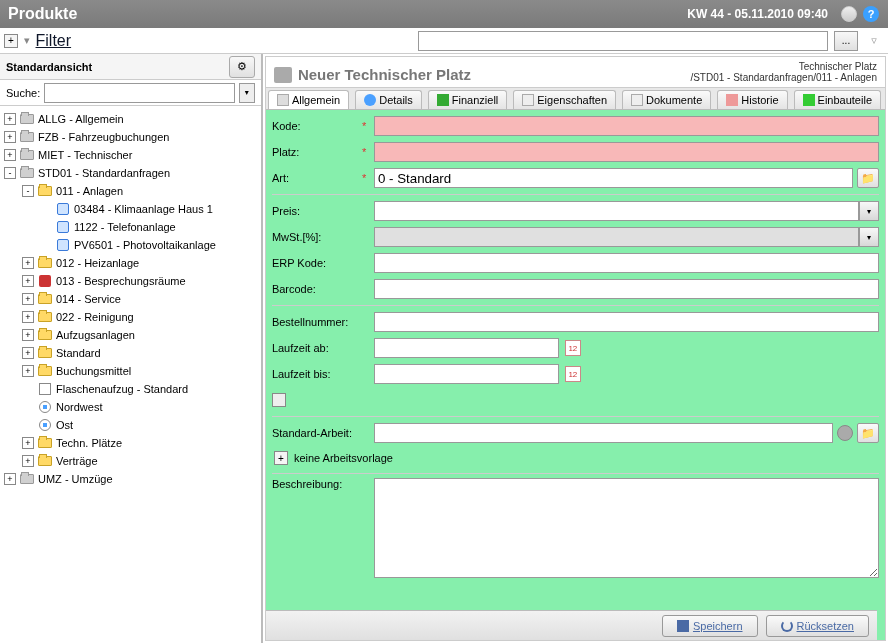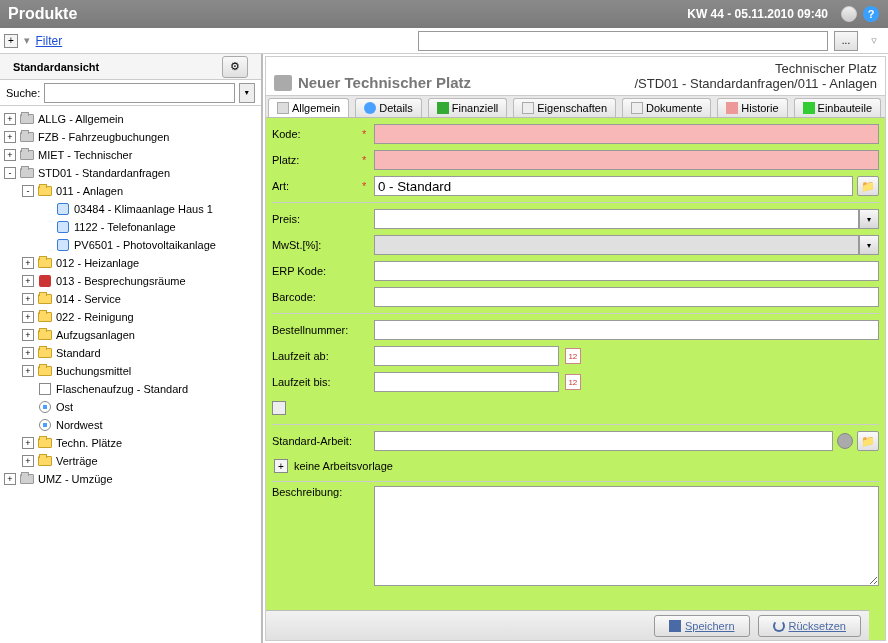--- a/index.html
+++ b/index.html
@@ -6,29 +6,29 @@
 body { font-family: Arial, sans-serif; font-size: 11px; background: #fff; width: 888px; height: 643px; overflow: hidden; color: #000; }
 .header { background: linear-gradient(#8a8a8a, #7a7a7a); height: 28px; display: flex; align-items: center; padding: 0 8px; color: #fff; }
 .header-title { font-size: 16px; font-weight: bold; flex: 1; }
 .header-date { font-size: 12px; font-weight: bold; margin-right: 8px; }
 .header-icon { width: 18px; height: 18px; margin-left: 4px; display: flex; align-items: center; justify-content: center; }
 .globe { width: 16px; height: 16px; border: 1px solid #ccc; border-radius: 50%; background: linear-gradient(#eee,#ccc); }
 .help { width: 16px; height: 16px; border-radius: 50%; background: #3aa0ff; color:#fff; font-weight:bold; text-align:center; line-height:16px; font-size:11px; }
 
 .filter-bar { height: 26px; border-bottom: 1px solid #ccc; display: flex; align-items: center; padding: 0 4px; gap: 6px; }
 .toggle-btn { width: 14px; height: 14px; border: 1px solid #888; background: #f5f5f5; display:flex; align-items:center; justify-content:center; font-size:10px; }
-.filter-link { color: #1d4ed8; text-decoration: underline; font-size: 12px; cursor: pointer; }
+.filter-link { color: #0f172a; text-decoration: underline; font-size: 16px; cursor: pointer; }
 .filter-bar .spacer { flex: 1; }
 .filter-input { width: 410px; height: 20px; border: 1px solid #999; }
 .filter-btn { width: 24px; height: 20px; border: 1px solid #999; background: linear-gradient(#f8f8f8,#e0e0e0); font-size:10px; }
 .filter-funnel { width: 20px; height: 20px; display:flex; align-items:center; justify-content:center; color:#999; }
 
 .main { display: flex; height: 589px; }
 .sidebar { width: 282px; border-right: 2px solid #bbb; display:flex; flex-direction:column; }
-.sidebar-header { height: 26px; display:flex; align-items:center; padding: 0 13px; border-bottom: 1px solid #ccc; background:#f5f5f5; }
+.sidebar-header { height: 26px; display:flex; align-items:center; padding: 0 6px; border-bottom: 1px solid #ccc; background:#f5f5f5; }
 .sidebar-header-title { font-weight: bold; flex:1; }
 .gear-btn { width: 26px; height: 22px; border:1px solid #aaa; background:linear-gradient(#f8f8f8,#e0e0e0); display:flex; align-items:center; justify-content:center; border-radius:3px; }
 .search-row { height: 26px; display:flex; align-items:center; padding: 0 6px; gap:4px; border-bottom:1px solid #ccc; }
 .search-row input { flex:1; height:20px; border:1px solid #999; }
 .search-row .dd { width:16px; height:20px; border:1px solid #999; background:#eee; display:flex; align-items:center; justify-content:center; font-size:8px; }
 
 .tree { flex:1; overflow:auto; padding: 4px 0; }
 .tree-row { display:flex; align-items:center; height:18px; padding-left: 4px; cursor:pointer; white-space:nowrap; }
 .indent0 { padding-left: 4px; }
 .indent1 { padding-left: 22px; }
@@ -42,52 +42,52 @@
 .folder-yellow::before { content:''; position:absolute; top:-3px; left:0; width:6px; height:3px; background:#ffd966; border:1px solid #c9a227; border-bottom:none; }
 .leaf-blue { width:12px; height:12px; border:1px solid #3a7ad9; background:#cfe4ff; border-radius:2px; }
 .leaf-red { width:12px; height:12px; background:#c33; border-radius:2px; }
 .leaf-chart { width:12px; height:12px; border:1px solid #888; background:#fff; }
 .leaf-target { width:12px; height:12px; border:1px solid #888; border-radius:50%; background:radial-gradient(#4aa0ff 30%, #fff 35%); }
 
 .content { flex:1; display:flex; flex-direction:column; border:1px solid #ccc; margin:2px; position:relative; }
 .content-header { display:flex; align-items:flex-end; padding:4px 8px; border-bottom:1px solid #ccc; }
 .content-title { font-size:15px; font-weight:bold; color:#777; display:flex; align-items:center; gap:6px; flex:1; }
 .content-title .icon { width:18px; height:16px; background:#aaa; border-radius:2px; }
-.content-path { text-align:right; color:#333; font-size:13px; }
+.content-path { text-align:right; color:#333; font-size:10px; }
 
 .tabs { display:flex; background:#e8e8e8; border-bottom:1px solid #bbb; padding:2px 2px 0 2px; gap:4px;justify-content:center; }
 .tab { border:1px solid #bbb; border-bottom:none; background:linear-gradient(#fafafa,#e4e4e4); padding:3px 8px; display:flex; align-items:center; gap:3px; cursor:pointer; border-radius:3px 3px 0 0; margin-right:2px; }
 .tab.active { background:#fff; }
 .tab-icon { width:12px; height:12px; }
 .ti-allg { background:#ddd; border:1px solid #aaa; }
 .ti-det { background:#4aa0ff; border-radius:50%; }
 .ti-fin { background:#3a3; }
 .ti-eig { background:#eee; border:1px solid #aaa; }
 .ti-dok { background:#eee; border:1px solid #aaa; }
 .ti-hist { background:#e99; }
 .ti-ein { background:#3c3; }
 
-.form { flex:1; padding:4px 6px; overflow:auto; background:#bef264; }
+.form { flex:1; padding:4px 6px; overflow:auto; background:#86efac; }
 .form-row { display:flex; align-items:center; min-height:24px; margin-bottom:2px; }
 .form-label { width:90px; }
 .req { color:#d33; margin-right:6px; width:6px; display:inline-block; }
 .form-input { flex:1; height:20px; border:1px solid #999; background:#fff; padding:0 3px; }
 .form-input.pink { background:#f8b8b8; }
 .form-input.grey { background:#e0e0e0; }
 .dd-btn { width:20px; height:20px; border:1px solid #999; background:linear-gradient(#f8f8f8,#d8d8d8); display:flex; align-items:center; justify-content:center; font-size:8px; margin-left:0; }
 .icon-btn { width:22px; height:20px; border:1px solid #999; background:linear-gradient(#fafafa,#e0e0e0); margin-left:4px; display:flex; align-items:center; justify-content:center; border-radius:2px; }
 .sep { height:1px; background:#ccc; margin:4px 0; }
 .cal-icon { width:16px; height:16px; margin-left:6px; background:#fff; border:1px solid #c88; display:flex; align-items:center; justify-content:center; font-size:8px; color:#c33; }
 .checkbox { width:14px; height:14px; border:1px solid #888; background:#eee; }
 .grey-dot { width:16px; height:16px; border-radius:50%; background:#aaa; border:1px solid #888; margin-left:4px; }
 .textarea { flex:1; height:100px; border:1px solid #999; background:#fff; }
 
 .sub-toggle { display:flex; align-items:center; gap:6px; padding:4px 2px; }
 
-.footer { position:absolute; bottom:0; right:16px; left:0; height:30px; border-top:1px solid #bbb; background:linear-gradient(#f2f2f2,#e0e0e0); display:flex; justify-content:flex-end; align-items:center; padding:0 8px; gap:8px; }
+.footer { position:absolute; bottom:0; right:8px; left:0; height:30px; border-top:1px solid #bbb; background:linear-gradient(#f2f2f2,#e0e0e0); display:flex; justify-content:flex-end; align-items:center; padding:0 8px; gap:8px; }
 .footer-btn { height:22px; padding:0 14px; border:1px solid #999; background:linear-gradient(#fafafa,#e0e0e0); border-radius:3px; color:#4a6aa5; text-decoration:underline; display:flex; align-items:center; gap:4px; cursor:pointer; }
 .save-icon { width:12px; height:12px; background:#4a6aa5; }
 .reset-icon { width:12px; height:12px; border:2px solid #4a6aa5; border-radius:50%; border-top-color:transparent; }
 </style>
 </head>
 <body>
 
 <div class="header">
   <div class="header-title">Produkte</div>
   <div class="header-date">KW 44 - 05.11.2010 09:40</div>
@@ -233,28 +233,28 @@
           <div class="tree-icon">
             <div class="leaf-chart"></div>
           </div>
           <span>Flaschenaufzug - Standard</span>
         </div>
         <div class="tree-row indent1">
           <div class="expander empty"></div>
           <div class="tree-icon">
             <div class="leaf-target"></div>
           </div>
+          <span>Nordwest</span>
+        </div>
+        <div class="tree-row indent1">
+          <div class="expander empty"></div>
+          <div class="tree-icon">
+            <div class="leaf-target"></div>
+          </div>
           <span>Ost</span>
-        </div>
-        <div class="tree-row indent1">
-          <div class="expander empty"></div>
-          <div class="tree-icon">
-            <div class="leaf-target"></div>
-          </div>
-          <span>Nordwest</span>
         </div>
         <div class="tree-row indent1">
           <div class="expander">+</div>
           <div class="tree-icon">
             <div class="folder-yellow"></div>
           </div>
           <span>Techn. Plätze</span>
         </div>
         <div class="tree-row indent1">
           <div class="expander">+</div>

